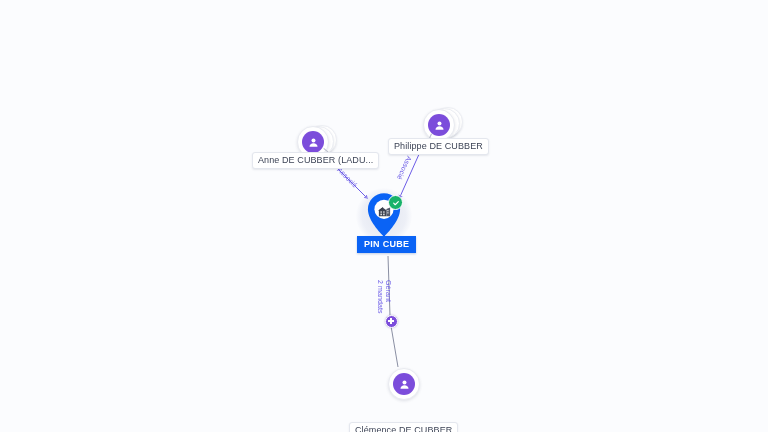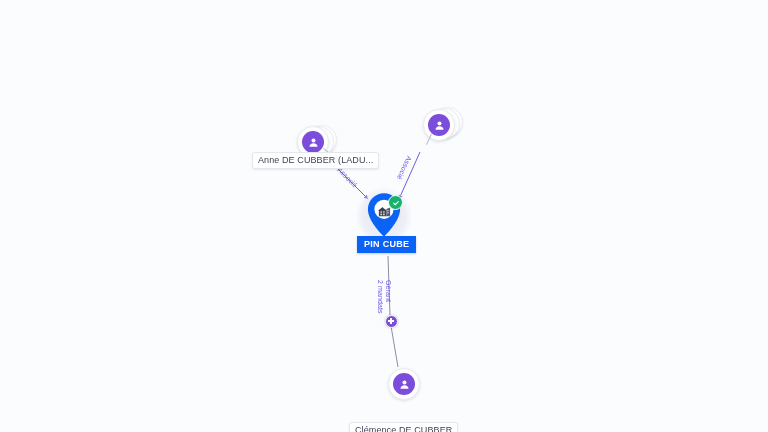--- a/index.html
+++ b/index.html
@@ -230,20 +230,21 @@
     <div class="avatar-ring">
       <div class="avatar-disc">
         <svg width="13" height="13" viewBox="0 0 24 24" aria-hidden="true">
           <circle cx="12" cy="8.2" r="3.7" fill="#ffffff"></circle>
           <path d="M4.6 20c0-4.1 3.3-6.6 7.4-6.6s7.4 2.5 7.4 6.6z" fill="#ffffff"></path>
         </svg>
       </div>
     </div>
   </div>
   <div class="leader-line" style="left:432px; top:134px; width:12px; transform: rotate(115deg);"></div>
+  <div class="node-label" style="left:388px; top:138px;">Philippe DE CUBBER</div>
 
   <div class="person-node" style="left:403px; top:383px;">
     <div class="avatar-ring">
       <div class="avatar-disc">
         <svg width="13" height="13" viewBox="0 0 24 24" aria-hidden="true">
           <circle cx="12" cy="8.2" r="3.7" fill="#ffffff"></circle>
           <path d="M4.6 20c0-4.1 3.3-6.6 7.4-6.6s7.4 2.5 7.4 6.6z" fill="#ffffff"></path>
         </svg>
       </div>
     </div>

